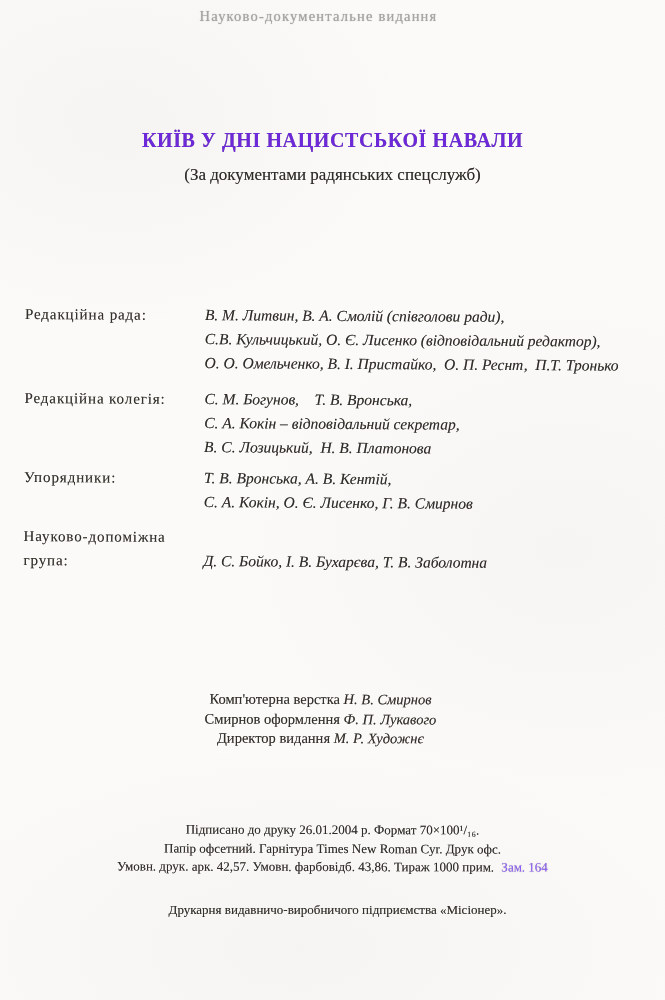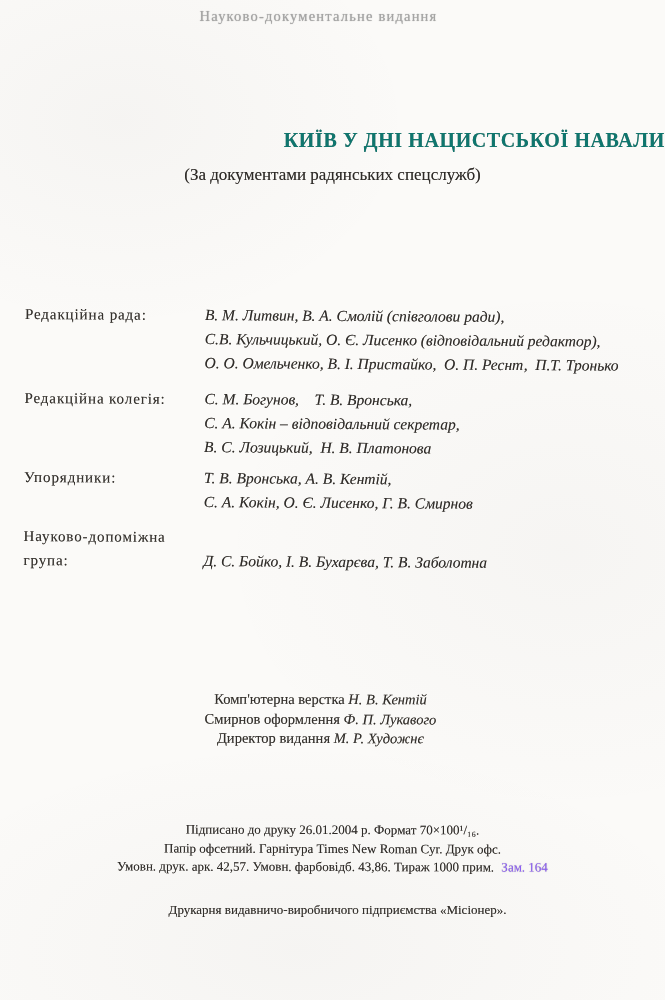--- a/index.html
+++ b/index.html
@@ -33,25 +33,25 @@
     color: #a5a5a4;
     text-shadow: 0 0 1px rgba(150,150,150,0.8);
   }
 
   
   .title {
     position: absolute;
     top: 129px;
     left: 0; right: 0;
     margin: 0;
-    text-align: right;
+    text-align: center;
     font-size: 20px;
     font-weight: bold;
     letter-spacing: 0.6px;
-    color: #0f766e;
+    color: #6d28d9;
   }
   .subtitle {
     position: absolute;
     top: 165px;
     left: 0; right: 0;
     text-align: center;
     font-size: 17px;
     color: #2e2b28;
   }
 
@@ -167,21 +167,21 @@
     <div class="sec-lines offset-one">
       <div class="name-line soft">Д. С. Бойко, І. В. Бухарєва, Т. В. Заболотна</div>
     </div>
   </div>
 
 </div>
 
 <div class="credits">
   <div class="credit-line soft">
     <span>Комп'ютерна верстка</span>
-    <span class="credit-name">Н. В. Кентій</span>
+    <span class="credit-name">Н. В. Смирнов</span>
   </div>
   <div class="credit-line soft">
     <span>Смирнов оформлення</span>
     <span class="credit-name">Ф. П. Лукавого</span>
   </div>
   <div class="credit-line soft">
     <span>Директор видання</span>
     <span class="credit-name">М. Р. Художнє</span>
   </div>
 </div>

